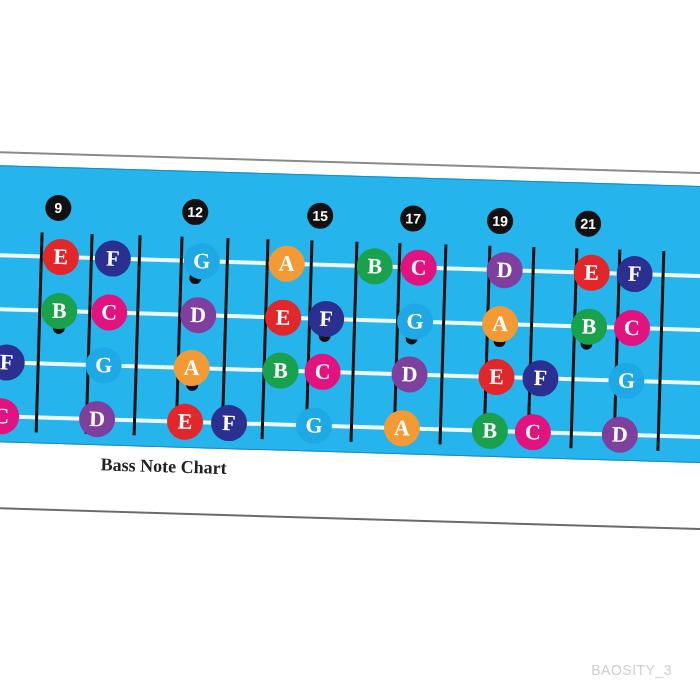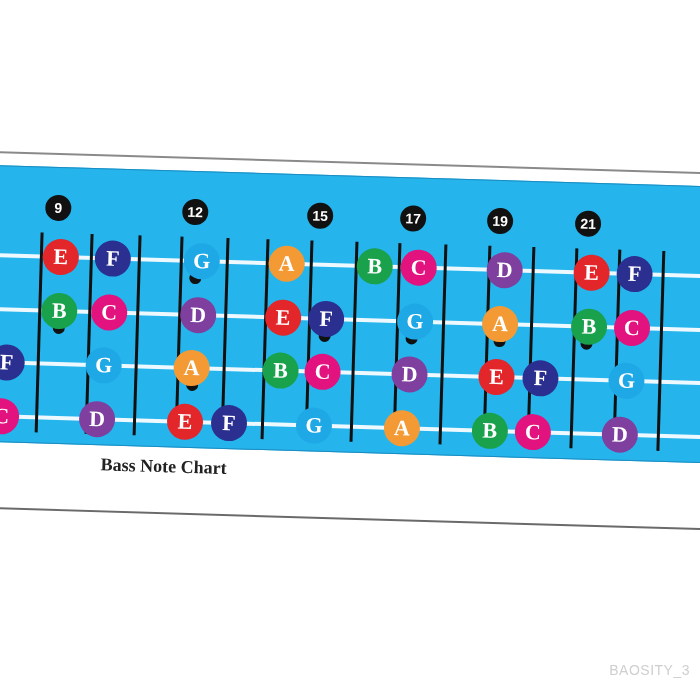--- a/index.html
+++ b/index.html
@@ -27,21 +27,21 @@
     .note {
       position: absolute; width: 36px; height: 36px; border-radius: 50%;
       color: #fff; font-family: "Liberation Serif", serif; font-weight: bold;
       font-size: 22px; line-height: 36px; text-align: center;
     }
     .title {
       position: absolute; left: 150px; top: 300px; font-size: 18px; font-weight: bold; color: #222;
       font-family: "Liberation Serif", serif;
     }
     .watermark {
-      position: absolute; right: 10px; top: 662px; font-family: "Liberation Sans", sans-serif;
+      position: absolute; right: 28px; top: 662px; font-family: "Liberation Sans", sans-serif;
       font-size: 14px; color: #cfcfcf; letter-spacing: 0.5px;
     }
   </style>
 </head>
 <body>
 
 <div class="sheet">
   <div class="edge-top"></div>
   <div class="board" id="board">
       <div class="string" style="top: 87px;"></div>

